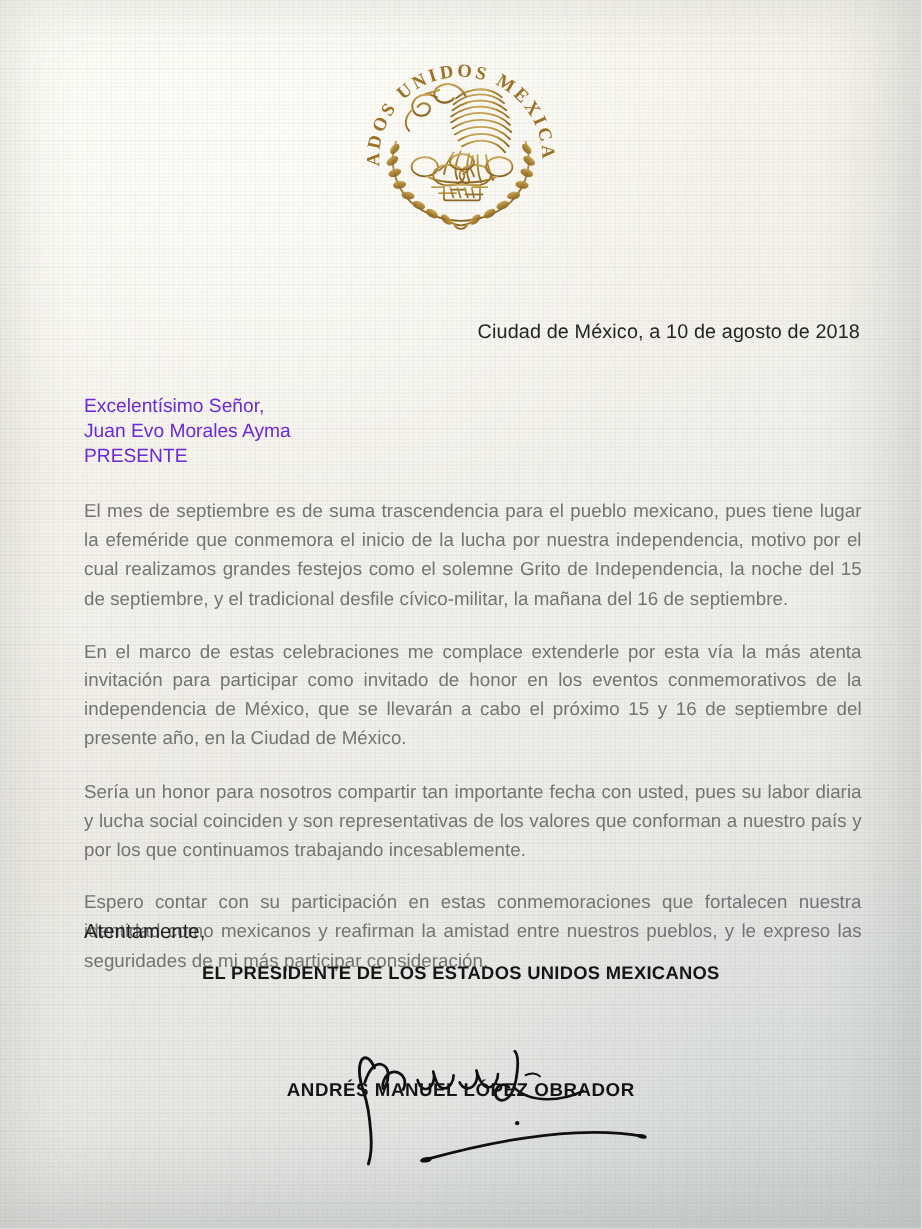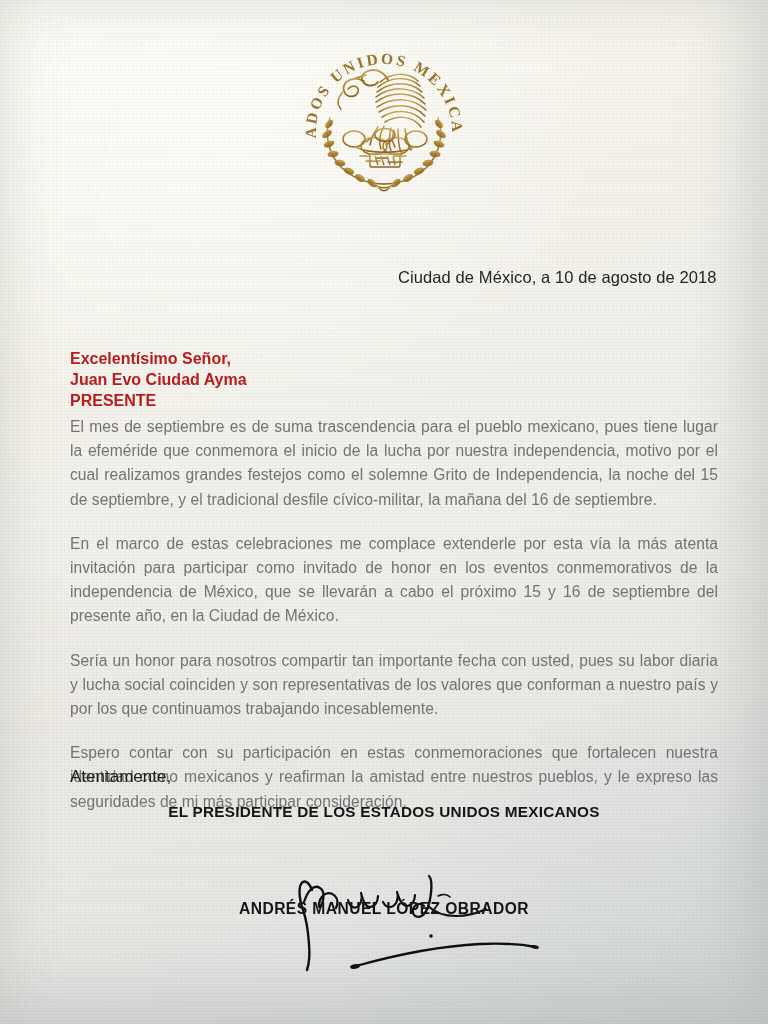--- a/index.html
+++ b/index.html
@@ -82,25 +82,25 @@
     font-size: 16.5px;
     letter-spacing: 0.1px;
     color: #232326;
     white-space: nowrap;
   }
 
   
   .addressee {
     position: absolute;
     left: 70px;
-    top: 348px;
+    top: 328px;
     font-size: 16px;
-    font-weight: bold;
+    font-weight: normal;
     line-height: 21px;
-    color: #b91c1c;
+    color: #6d28d9;
   }
   .addressee div { white-space: nowrap; }
 
   
   .body-block {
     position: absolute;
     left: 70px;
     top: 415px;
     width: 648px;
   }
@@ -267,21 +267,21 @@
           <path d="M78 150 C84 155 92 155 98 150"></path>
           <path d="M82 153 C86 158 90 158 94 153"></path>
         </g>
       </svg>
     </div>
 
     <div class="date-line">Ciudad de México, a 10 de agosto de 2018</div>
 
     <div class="addressee">
       <div>Excelentísimo Señor,</div>
-      <div>Juan Evo Ciudad Ayma</div>
+      <div>Juan Evo Morales Ayma</div>
       <div>PRESENTE</div>
     </div>
 
     <div class="body-block">
       <p class="para">El mes de septiembre es de suma trascendencia para el pueblo mexicano, pues tiene lugar la efeméride que conmemora el inicio de la lucha por nuestra independencia, motivo por el cual realizamos grandes festejos como el solemne Grito de Independencia, la noche del 15 de septiembre, y el tradicional desfile cívico-militar, la mañana del 16 de septiembre.</p>
       <p class="para">En el marco de estas celebraciones me complace extenderle por esta vía la más atenta invitación para participar como invitado de honor en los eventos conmemorativos de la independencia de México, que se llevarán a cabo el próximo 15 y 16 de septiembre del presente año, en la Ciudad de México.</p>
       <p class="para">Sería un honor para nosotros compartir tan importante fecha con usted, pues su labor diaria y lucha social coinciden y son representativas de los valores que conforman a nuestro país y por los que continuamos trabajando incesablemente.</p>
       <p class="para">Espero contar con su participación en estas conmemoraciones que fortalecen nuestra identidad como mexicanos y reafirman la amistad entre nuestros pueblos, y le expreso las seguridades de mi más participar consideración.</p>
     </div>
 

